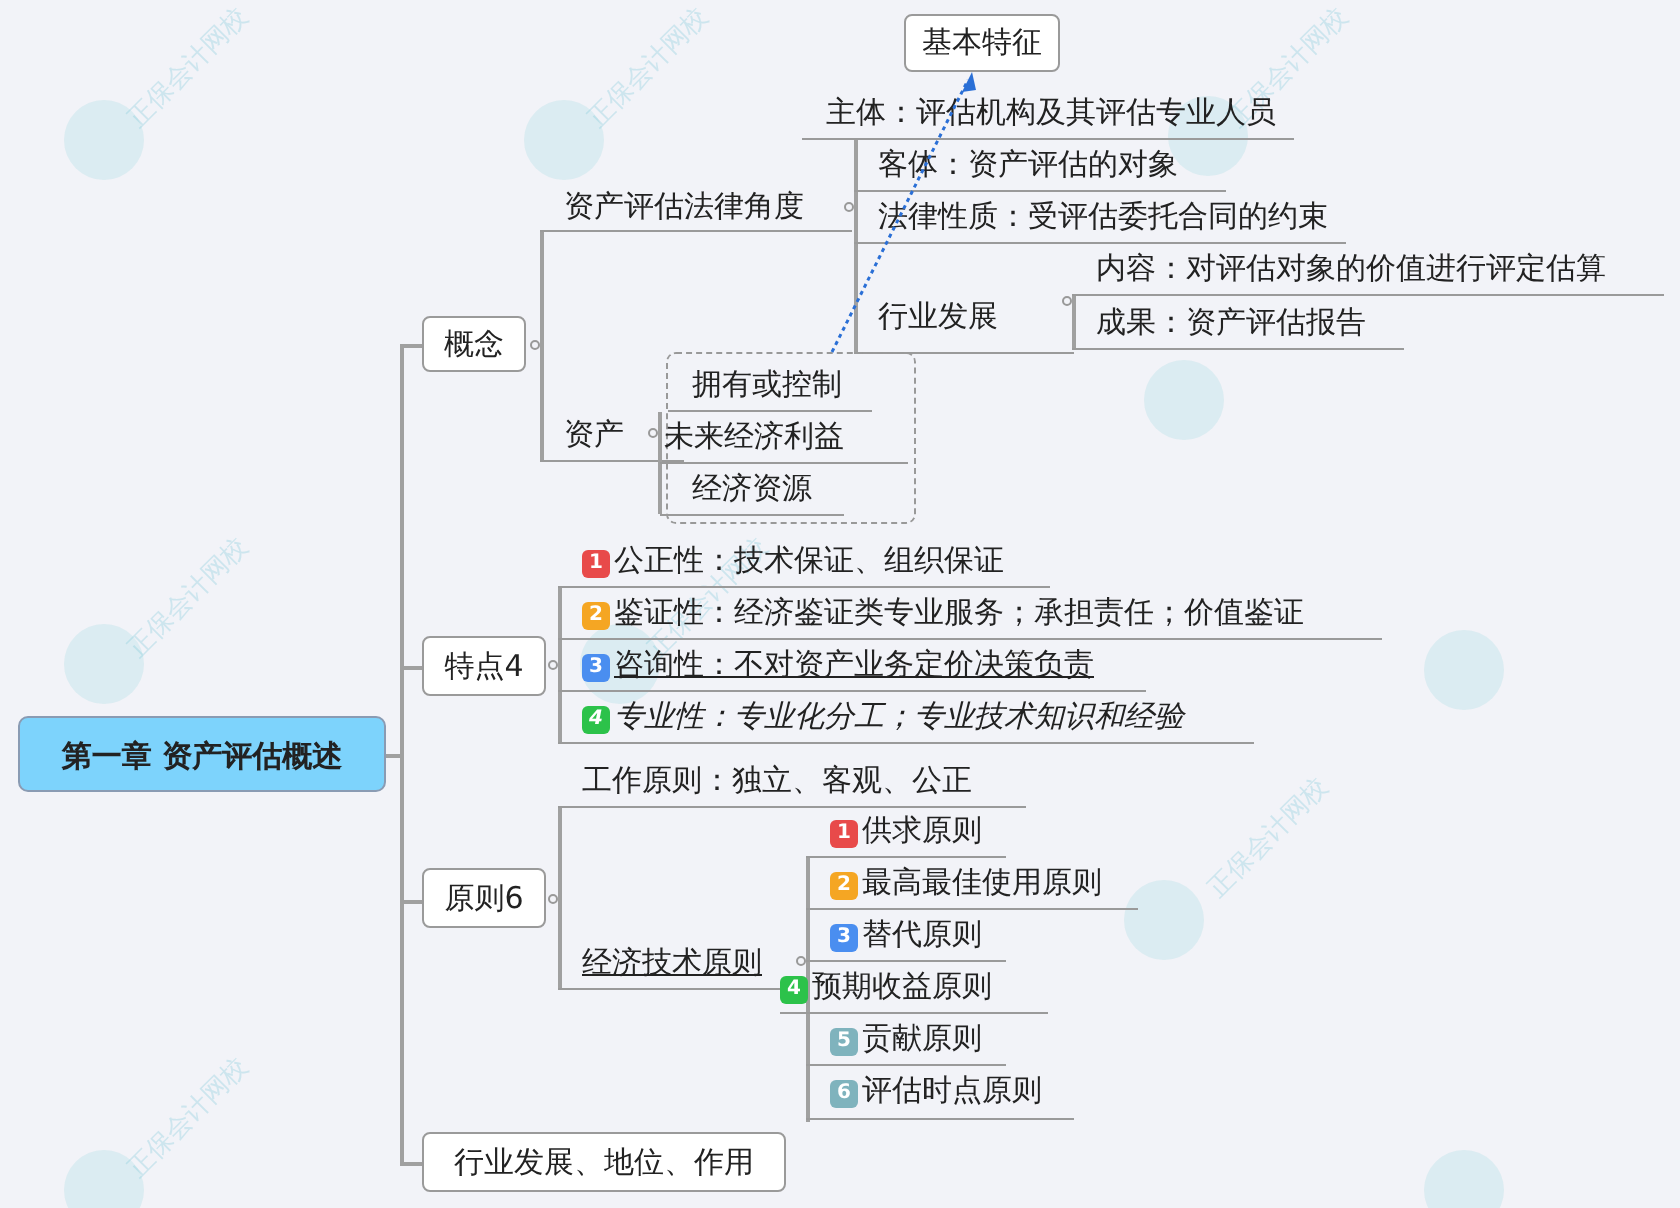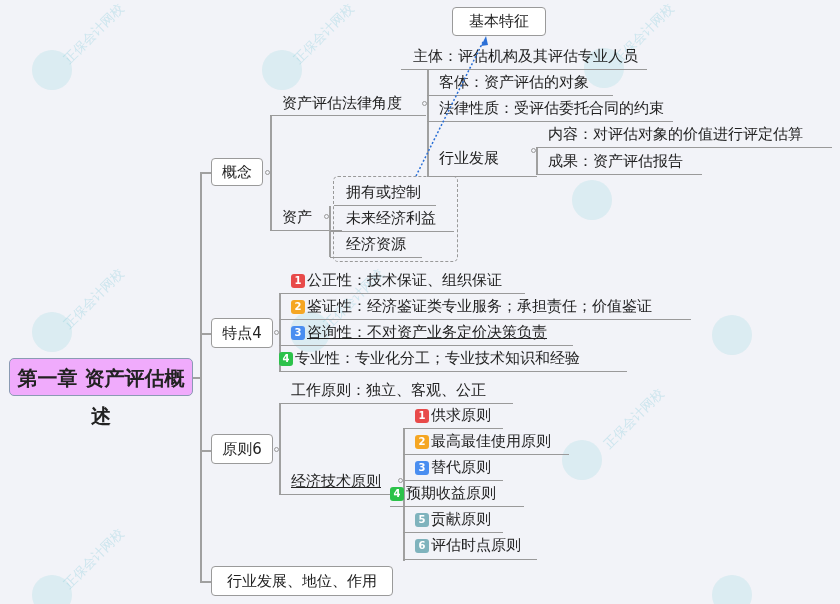--- a/index.html
+++ b/index.html
@@ -5,22 +5,22 @@
   html, body { margin: 0; padding: 0; }
   body {
     width: 840px; height: 604px; overflow: hidden; position: relative;
     background: #f2f3f8;
     font-family: "DejaVu Sans", "Liberation Sans", sans-serif;
     color: #222;
   }
   .abs { position: absolute; }
   .root {
     left: 9px; top: 358px; width: 184px; height: 38px;
-    background: #f0abfc; border: 1px solid #8a9bb3; border-radius: 5px;
-    font-weight: bold; font-size: 20px; line-height: 38px; text-align: center;
+    background: #7dd3fc; border: 1px solid #8a9bb3; border-radius: 5px;
+    font-weight: bold; font-size: 15px; line-height: 38px; text-align: center;
     box-sizing: border-box;
   }
   .box {
     background: #fff; border: 1px solid #9a9a9a; border-radius: 4px;
     font-size: 15px; box-sizing: border-box; text-align: center;
   }
   .txt { font-size: 15px; white-space: nowrap; line-height: 20px; }
   .uline { border-bottom: 1.5px solid #9a9a9a; }
   .vline { background: #a0a0a0; width: 1.5px; }
   .hline { background: #a0a0a0; height: 1.5px; }
@@ -112,47 +112,47 @@
 
 <div class="abs txt uline" style="left:270px;top:207px;width:72px;padding-left:12px;box-sizing:border-box;height:24px;">
   <span>资产</span>
 </div>
 <div class="abs dot" style="left:324px;top:214px;"></div>
 <div class="abs vline" style="left:329px;top:206px;height:51px;"></div>
 <div class="abs dashed" style="left:333px;top:176px;width:125px;height:86px;"></div>
 <div class="abs txt uline" style="left:334px;top:182px;width:102px;padding-left:12px;box-sizing:border-box;height:24px;">
   <span>拥有或控制</span>
 </div>
-<div class="abs txt uline" style="left:330px;top:208px;width:124px;padding-left:16px;box-sizing:border-box;height:24px;">
+<div class="abs txt uline" style="left:330px;top:208px;width:124px;padding-left:2px;box-sizing:border-box;height:24px;">
   <span>未来经济利益</span>
 </div>
 <div class="abs txt uline" style="left:330px;top:234px;width:92px;padding-left:16px;box-sizing:border-box;height:24px;">
   <span>经济资源</span>
 </div>
 
-<div class="abs box" style="left:452px;top:7px;width:94px;height:29px;line-height:27px;">基本特征</div>
+<div class="abs box" style="left:452px;top:7px;width:78px;height:29px;line-height:27px;">基本特征</div>
 <svg class="abs" style="left:0;top:0;" width="840" height="604">
   <line x1="416" y1="176" x2="484" y2="40" stroke="#2a6fd6" stroke-width="1.5" stroke-dasharray="2,2"></line>
   <polygon points="486,36 481,46 488,45" fill="#2a6fd6"></polygon>
 </svg>
 
 <div class="abs box" style="left:211px;top:318px;width:62px;height:30px;line-height:28px;">特点4</div>
 <div class="abs dot" style="left:274px;top:330px;"></div>
 <div class="abs vline" style="left:279px;top:293px;height:79px;"></div>
 
 <div class="abs txt uline" style="left:279px;top:270px;width:246px;padding-left:12px;box-sizing:border-box;height:24px;">
   <span class="badge" style="background:#e84a4a">1</span><span>公正性：技术保证、组织保证</span>
 </div>
 <div class="abs txt uline" style="left:279px;top:296px;width:412px;padding-left:12px;box-sizing:border-box;height:24px;">
   <span class="badge" style="background:#f5a623">2</span><span>鉴证性：经济鉴证类专业服务；承担责任；价值鉴证</span>
 </div>
 <div class="abs txt uline" style="left:279px;top:322px;width:294px;padding-left:12px;box-sizing:border-box;height:24px;text-decoration:underline;">
   <span class="badge" style="background:#4a8ef0">3</span><span>咨询性：不对资产业务定价决策负责</span>
 </div>
-<div class="abs txt uline" style="left:279px;top:348px;width:348px;box-sizing:border-box;height:24px;">
+<div class="abs txt uline" style="left:279px;top:348px;width:348px;padding-left:12px;box-sizing:border-box;height:24px;font-style:italic;">
   <span class="badge" style="background:#2cc24a">4</span><span>专业性：专业化分工；专业技术知识和经验</span>
 </div>
 
 <div class="abs box" style="left:211px;top:434px;width:62px;height:30px;line-height:28px;">原则6</div>
 <div class="abs dot" style="left:274px;top:447px;"></div>
 <div class="abs vline" style="left:279px;top:403px;height:92px;"></div>
 <div class="abs txt uline" style="left:279px;top:380px;width:234px;padding-left:12px;box-sizing:border-box;height:24px;">
   <span>工作原则：独立、客观、公正</span>
 </div>
 <div class="abs txt uline" style="left:279px;top:471px;width:125px;padding-left:12px;box-sizing:border-box;height:24px;text-decoration:underline;">

